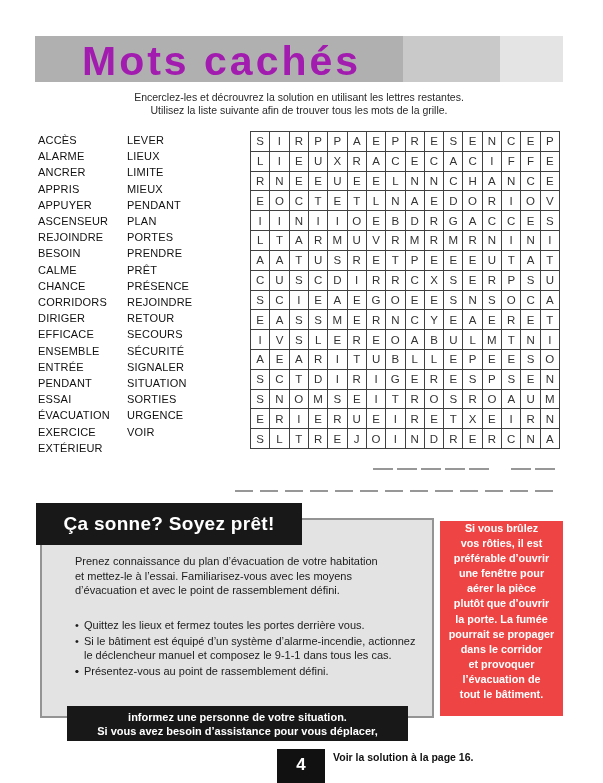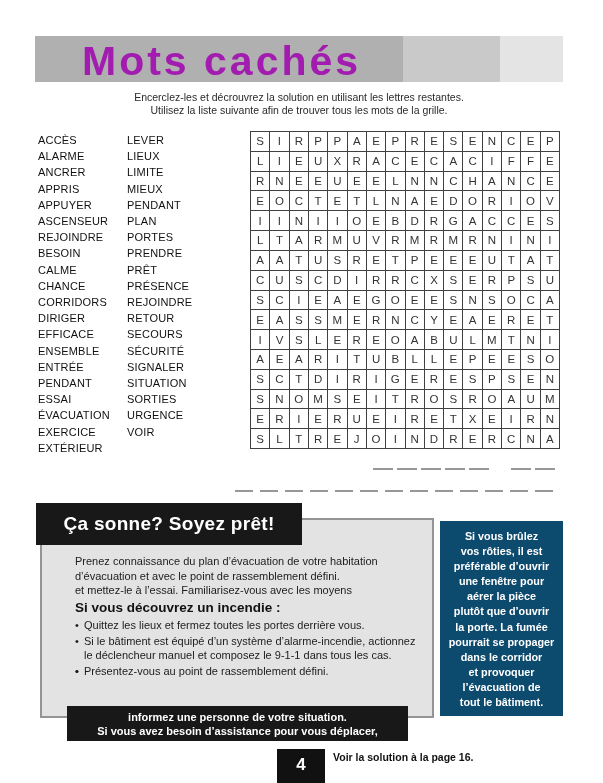--- a/index.html
+++ b/index.html
@@ -55,22 +55,22 @@
   .bullets{position:absolute;left:75px;top:618px;width:352px;font-size:11px;
     line-height:14.6px;color:#1c1c1c;}
   .bullets .li{position:relative;padding-left:9px;margin-bottom:1px;white-space:pre-line;}
   .bullets .dot{position:absolute;left:0;top:0;}
   .bullets .b{font-weight:normal;}
   
   .assist-box{position:absolute;left:67px;top:706px;width:341px;height:35px;
     background:#181818;color:#fff;font-weight:bold;font-size:11px;line-height:14px;
     text-align:center;padding-top:4px;box-sizing:border-box;}
   .sidebar-box{position:absolute;left:440px;top:521px;width:123px;height:195px;
-    background:#0c4a6e;color:#fff;font-weight:bold;font-size:10.8px;line-height:15.1px;
-    text-align:center;padding-top:8px;box-sizing:border-box;}
+    background:#ef4444;color:#fff;font-weight:bold;font-size:10.8px;line-height:15.1px;
+    text-align:center;padding-top:0;box-sizing:border-box;}
   
   .page-num{position:absolute;left:277px;top:749px;width:48px;height:34px;
     background:#111;color:#fff;font-weight:bold;font-size:17px;line-height:32px;text-align:center;}
   .solution-note{position:absolute;left:333px;top:751px;font-size:10.5px;font-weight:bold;color:#111;white-space:nowrap;}
 </style>
 </head>
 <body>
 
 <div class="page">
 
@@ -414,24 +414,23 @@
     </div>
 
   <div class="panel"></div>
 
   <div class="alert-box">
     <span class="t">Ça sonne? Soyez prêt!</span>
   </div>
 
   <div class="intro" id="panel-intro">
       <div>Prenez connaissance du plan d’évacuation de votre habitation</div>
+      <div>et mettez-le à l’essai. Familiarisez-vous avec les moyens</div>
       <div>d’évacuation et avec le point de rassemblement défini.</div>
-      <div>et mettez-le à l’essai. Familiarisez-vous avec les moyens</div>
-    </div>
-  <div class="subhead">Si vous découvrez un incendie :</div>
+    </div>
   <div class="bullets" id="panel-bullets">
       <div class="li"><span class="dot">•</span><span>Quittez les lieux et fermez toutes les portes derrière vous.</span></div>
       <div class="li"><span class="dot">•</span><span>Si le bâtiment est équipé d’un système d’alarme-incendie, actionnez
 le déclencheur manuel et composez le </span><span class="b">9-1-1</span><span> dans tous les cas.</span></div>
       <div class="li"><span class="dot">•</span></div>
       <div class="li"><span class="dot">•</span><span>Présentez-vous au point de rassemblement défini.</span></div>
     </div>
 
   <div class="assist-box" id="assist-box">
       <div>informez une personne de votre situation.</div>

